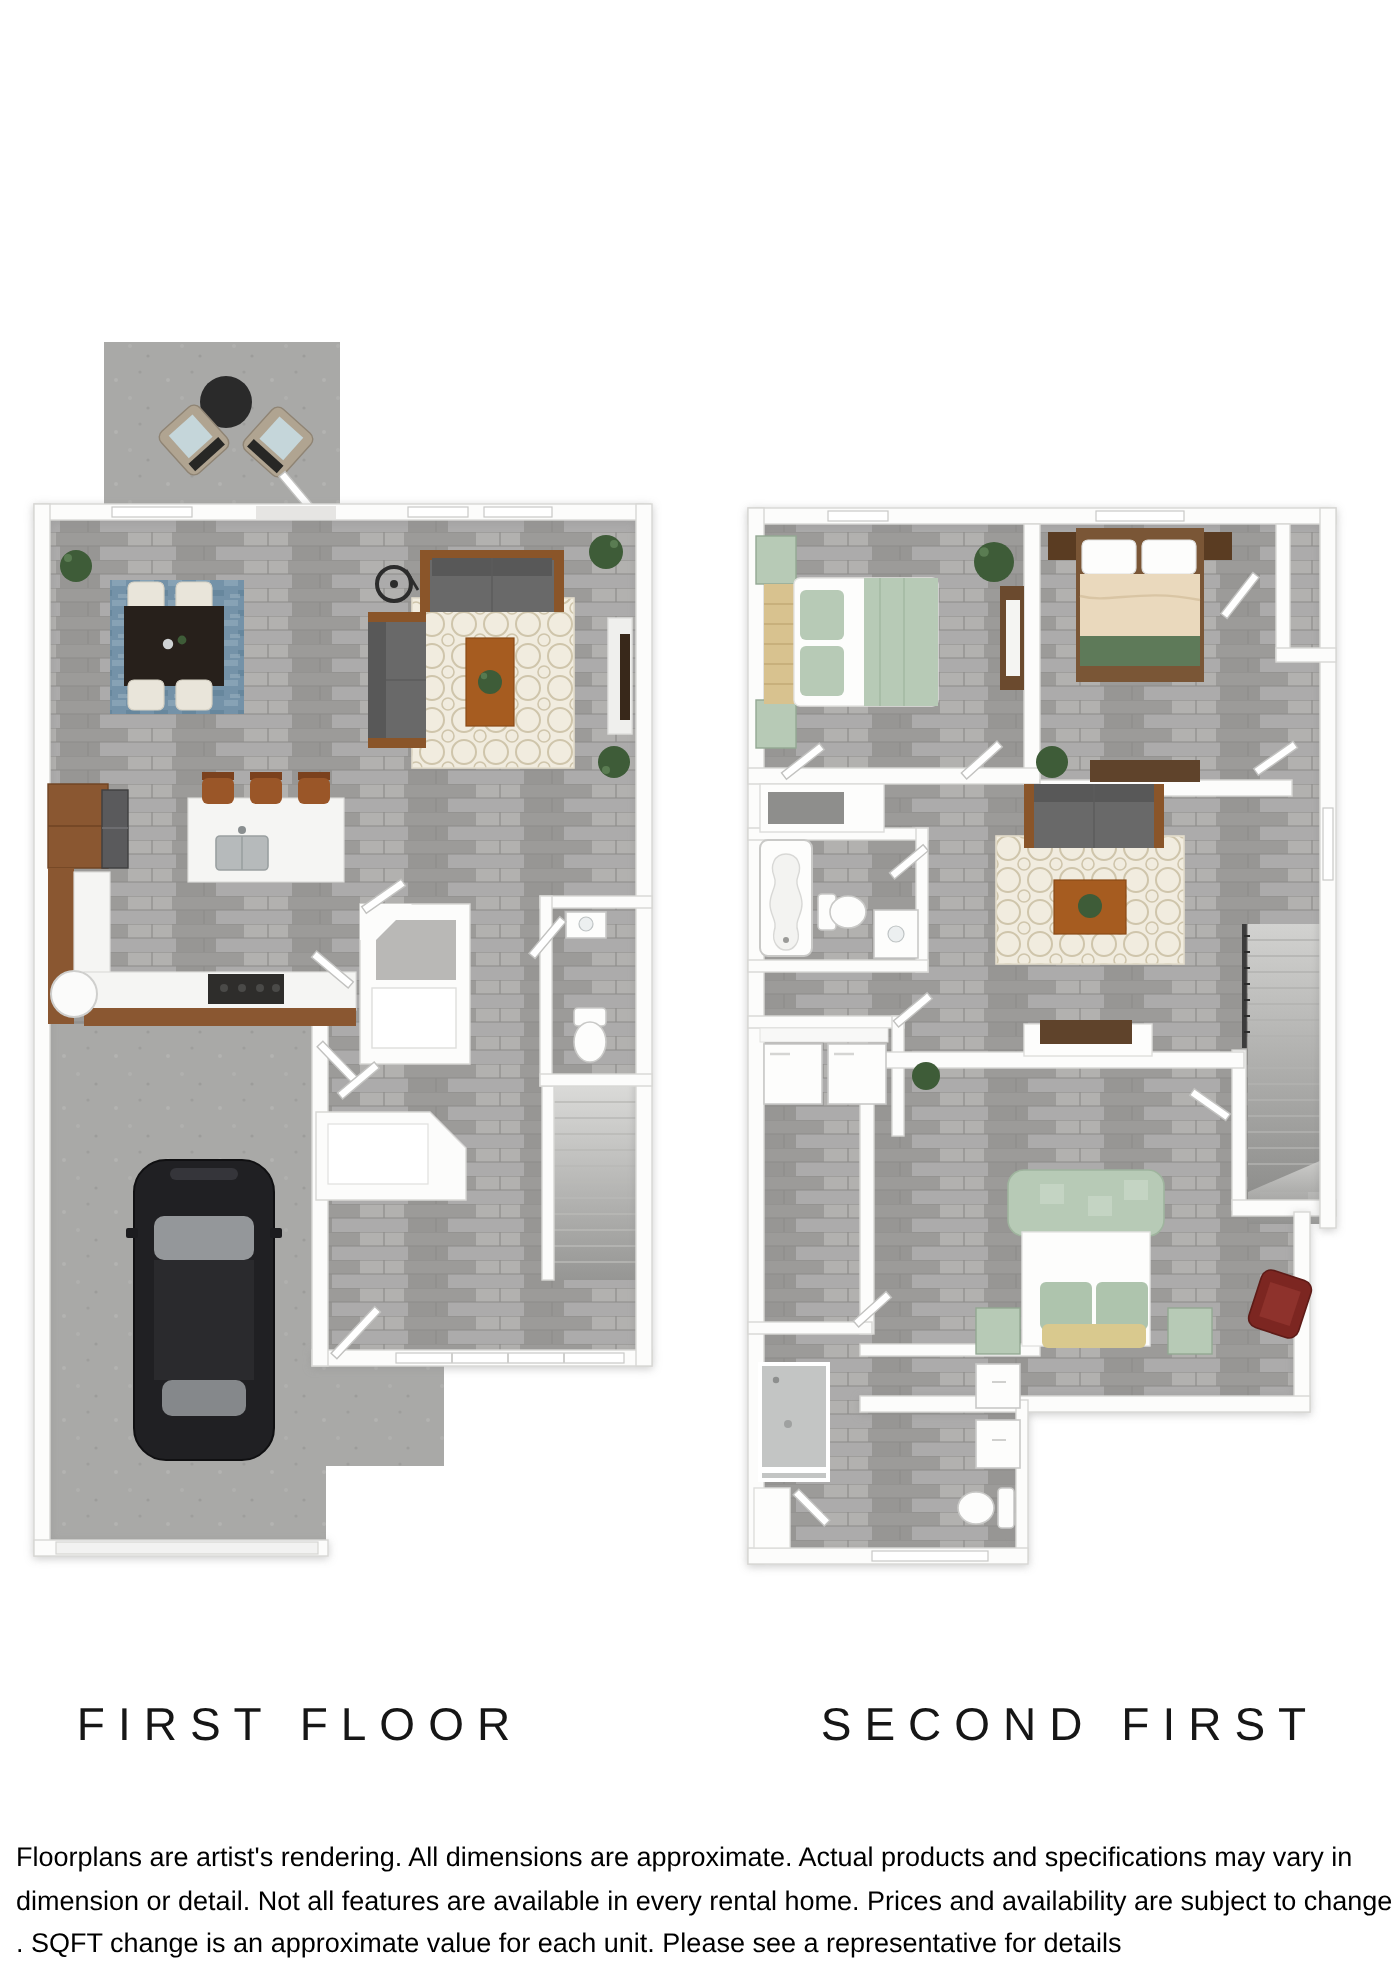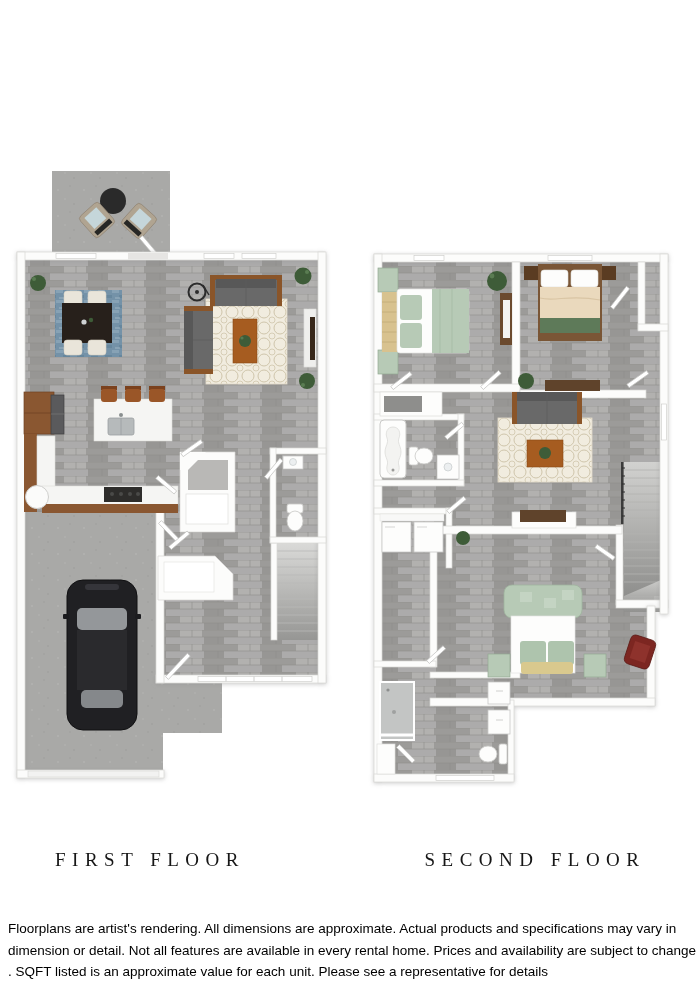--- a/index.html
+++ b/index.html
@@ -1,20 +1,20 @@
 <!DOCTYPE html>
 <html style="--c-wall: #fcfcfb; --c-wallEdge: #d8d7d5; --c-woodBase: #a3a2a0; --c-concrete: #a9a9a7; --c-rugBlue: #7492a8; --c-rugCream: #f1ecdf; --c-rugCreamLine: #cfc5ab; --c-marble: #f5f5f3; --c-cabinetBrown: #8a5731; --c-woodFurniture: #a65c20; --c-sofaGray: #696969; --c-sofaDark: #585858; --c-chairCream: #e9e5da; --c-tableDark: #27201b; --c-bedGreen: #b7cab6; --c-bedGreenDark: #5e7a59; --c-bedCream: #ead9bd; --c-headboardTan: #d8c28f; --c-chairRed: #7c2621; --c-carBlack: #202023; --c-glassGray: #95989b; --c-plantGreen: #3e5c38; --c-label: #161616;"><head>
 <meta charset="utf-8">
 <style>
   html,body{margin:0;padding:0;background:#fff;}
   .canvas{position:relative;width:700px;height:990px;background:#fff;overflow:hidden;
           font-family:"Liberation Sans", sans-serif;}
   .plans{position:absolute;left:0;top:0;}
-  .floor-label{position:absolute;top:849px;font-size:19px;font-weight:400;
-               letter-spacing:6.5px;color:var(--c-label,#161616);text-align:center;white-space:nowrap;font-family:Liberation Serif, serif;}
+  .floor-label{position:absolute;top:849px;font-size:23px;font-weight:400;
+               letter-spacing:6.5px;color:var(--c-label,#161616);text-align:center;white-space:nowrap;}
   .floor-label.first{left:0;width:300px;}
   .floor-label.second{left:385px;width:300px;}
   .disclaimer{position:absolute;left:8px;top:906px;width:686px;color:#000;
               font-size:13.5px;line-height:21.5px;margin-top:12px;}
   .disclaimer .dline{white-space:nowrap;}
   
   .wallf{fill:var(--c-wall,#fcfcfb);stroke:var(--c-wallEdge,#d8d7d5);stroke-width:.7;}
   .window{fill:#ffffff;stroke:#c9c9c7;stroke-width:.6;}
   .doorleaf{fill:#ffffff;stroke:#c2c2c0;stroke-width:.7;}
   .marble{fill:var(--c-marble,#f5f5f3);stroke:#dcdcda;stroke-width:.6;}
@@ -482,21 +482,21 @@
       <g transform="translate(428,662) rotate(-42)">
           <rect x="0" y="-2" width="22" height="4" class="doorleaf"></rect>
         </g>
       <g transform="translate(398,746) rotate(45)">
           <rect x="0" y="-2" width="22" height="4" class="doorleaf"></rect>
         </g>
     </g>
   </svg>
 
   <div class="floor-label first">FIRST FLOOR</div>
-  <div class="floor-label second">SECOND FLOOR</div>
+  <div class="floor-label second">SECOND FIRST</div>
 
   <div class="disclaimer">
     <div class="dline">Floorplans are artist's rendering. All dimensions are approximate. Actual products and specifications may vary in</div>
     <div class="dline">dimension or detail. Not all features are available in every rental home. Prices and availability are subject to change</div>
-    <div class="dline">. SQFT listed is an approximate value for each unit. Please see a representative for details</div>
+    <div class="dline">. SQFT change is an approximate value for each unit. Please see a representative for details</div>
   </div>
 
 </div>
 
 </body></html>

